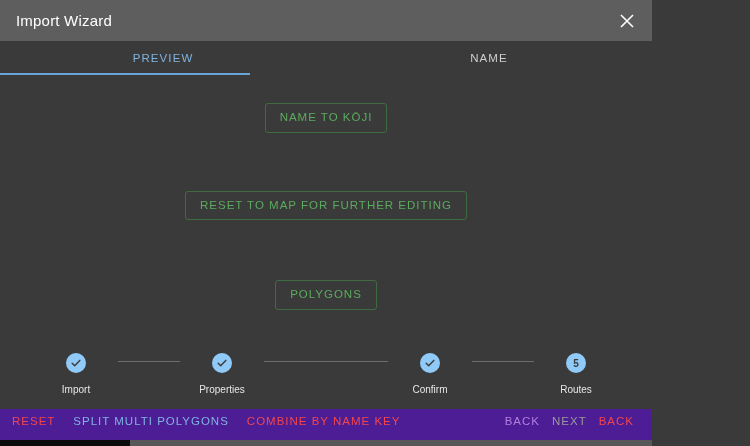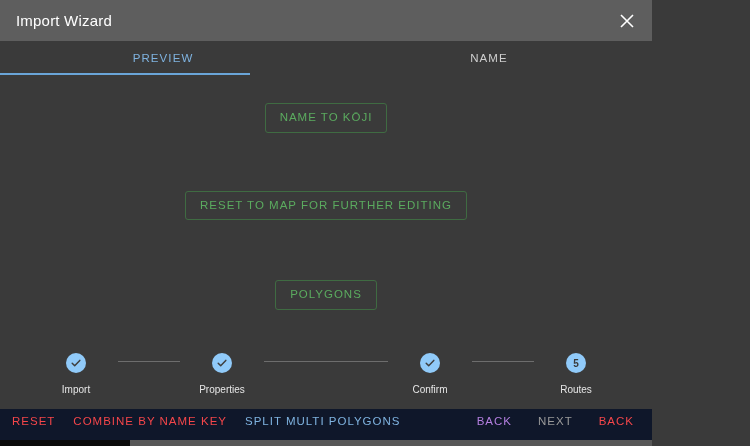--- a/index.html
+++ b/index.html
@@ -127,27 +127,27 @@
   .step-connector {
     flex: 1 1 auto;
     height: 1px;
     background: #6d6d6d;
     margin-bottom: 26px;
   }
 
   
   .footer {
     height: 37px; flex: 0 0 37px;
-    background: #0f172a;
+    background: #4c1d95;
     display: flex; align-items: center;
     padding: 0 10px 11px 12px;
     gap: 0;
   }
   .footer-left { display: flex; align-items: center; gap: 18px; }
-  .footer-right { margin-left: auto; display: flex; align-items: center; gap: 26px; padding-right: 8px;}
+  .footer-right { margin-left: auto; display: flex; align-items: center; gap: 12px; padding-right: 8px;}
   .footer-btn {
     background: none; border: none;
     font-family: "Liberation Sans", sans-serif;
     font-size: 11.5px;
     letter-spacing: 1px;
     cursor: pointer;
     padding: 0;
     line-height: 1;
   }
   .f-red   { color: #f4464a; }
@@ -249,22 +249,22 @@
           <div class="step-label">Routes</div>
         </div>
 
       </div>
     </div>
   </div>
 
   <div class="footer">
     <div class="footer-left">
       <button class="footer-btn f-red">RESET</button>
+      <button class="footer-btn f-blue">SPLIT MULTI POLYGONS</button>
       <button class="footer-btn f-red">COMBINE BY NAME KEY</button>
-      <button class="footer-btn f-blue">SPLIT MULTI POLYGONS</button>
     </div>
     <div class="footer-right">
       <button class="footer-btn f-purple">BACK</button>
       <button class="footer-btn f-grey">NEXT</button>
       <button class="footer-btn f-red">BACK</button>
     </div>
   </div>
 
   <div class="bottom-strip-rest"></div>
   <div class="bottom-strip"></div>

